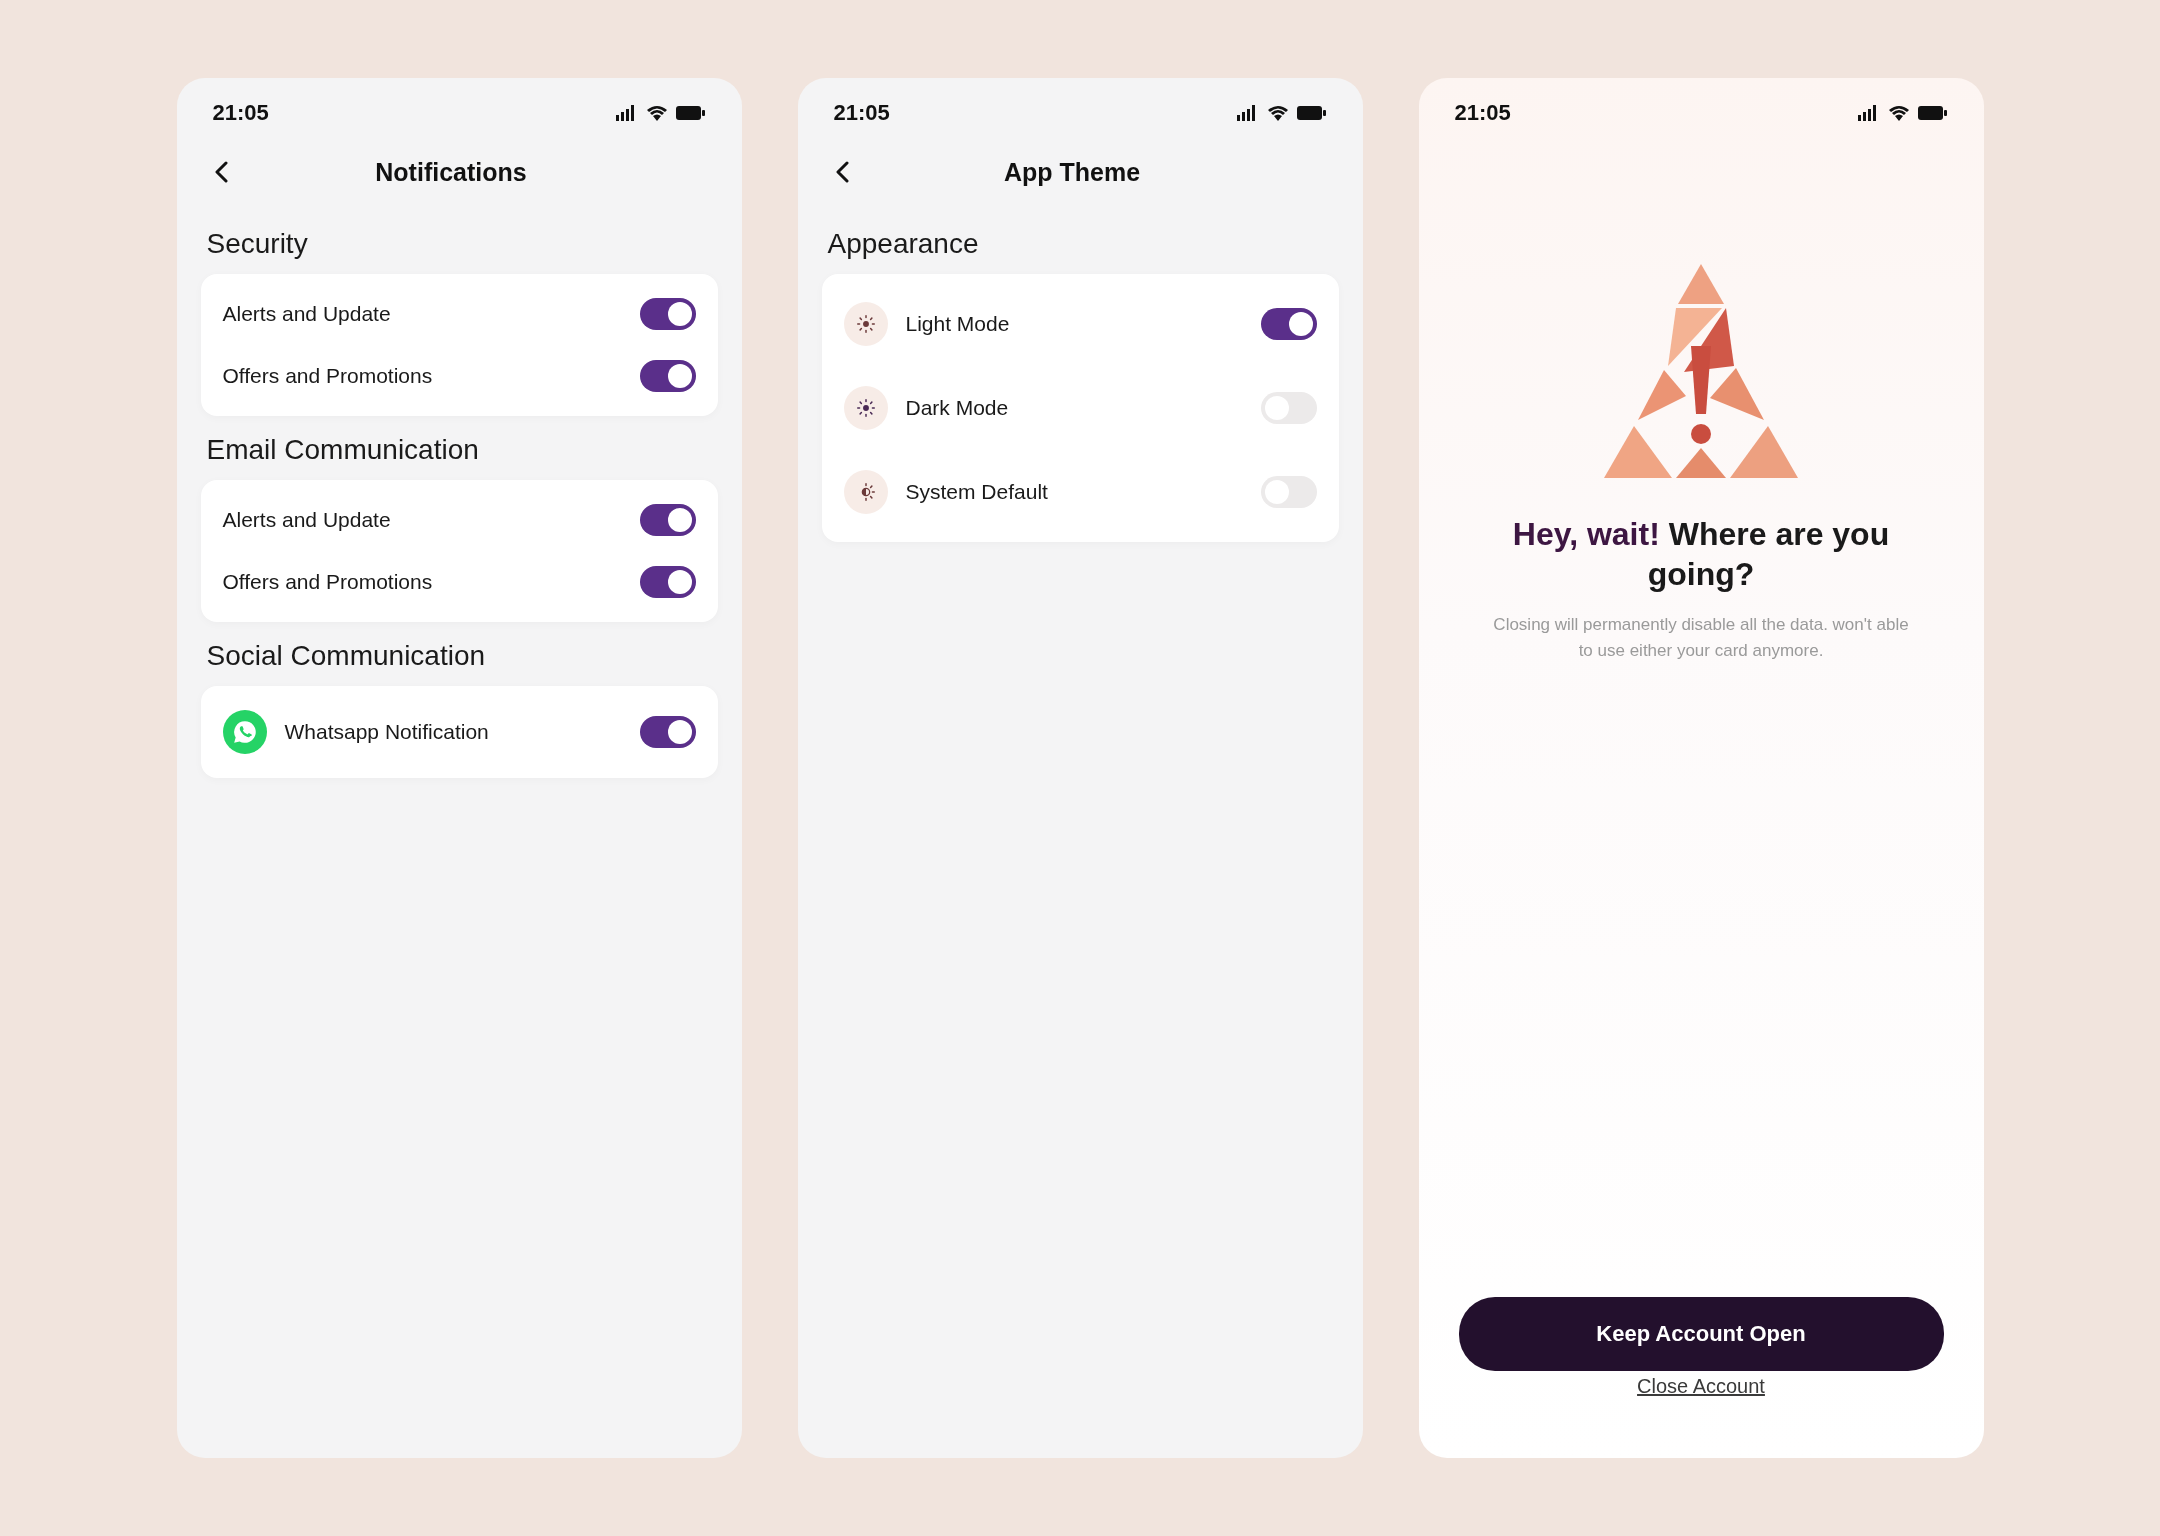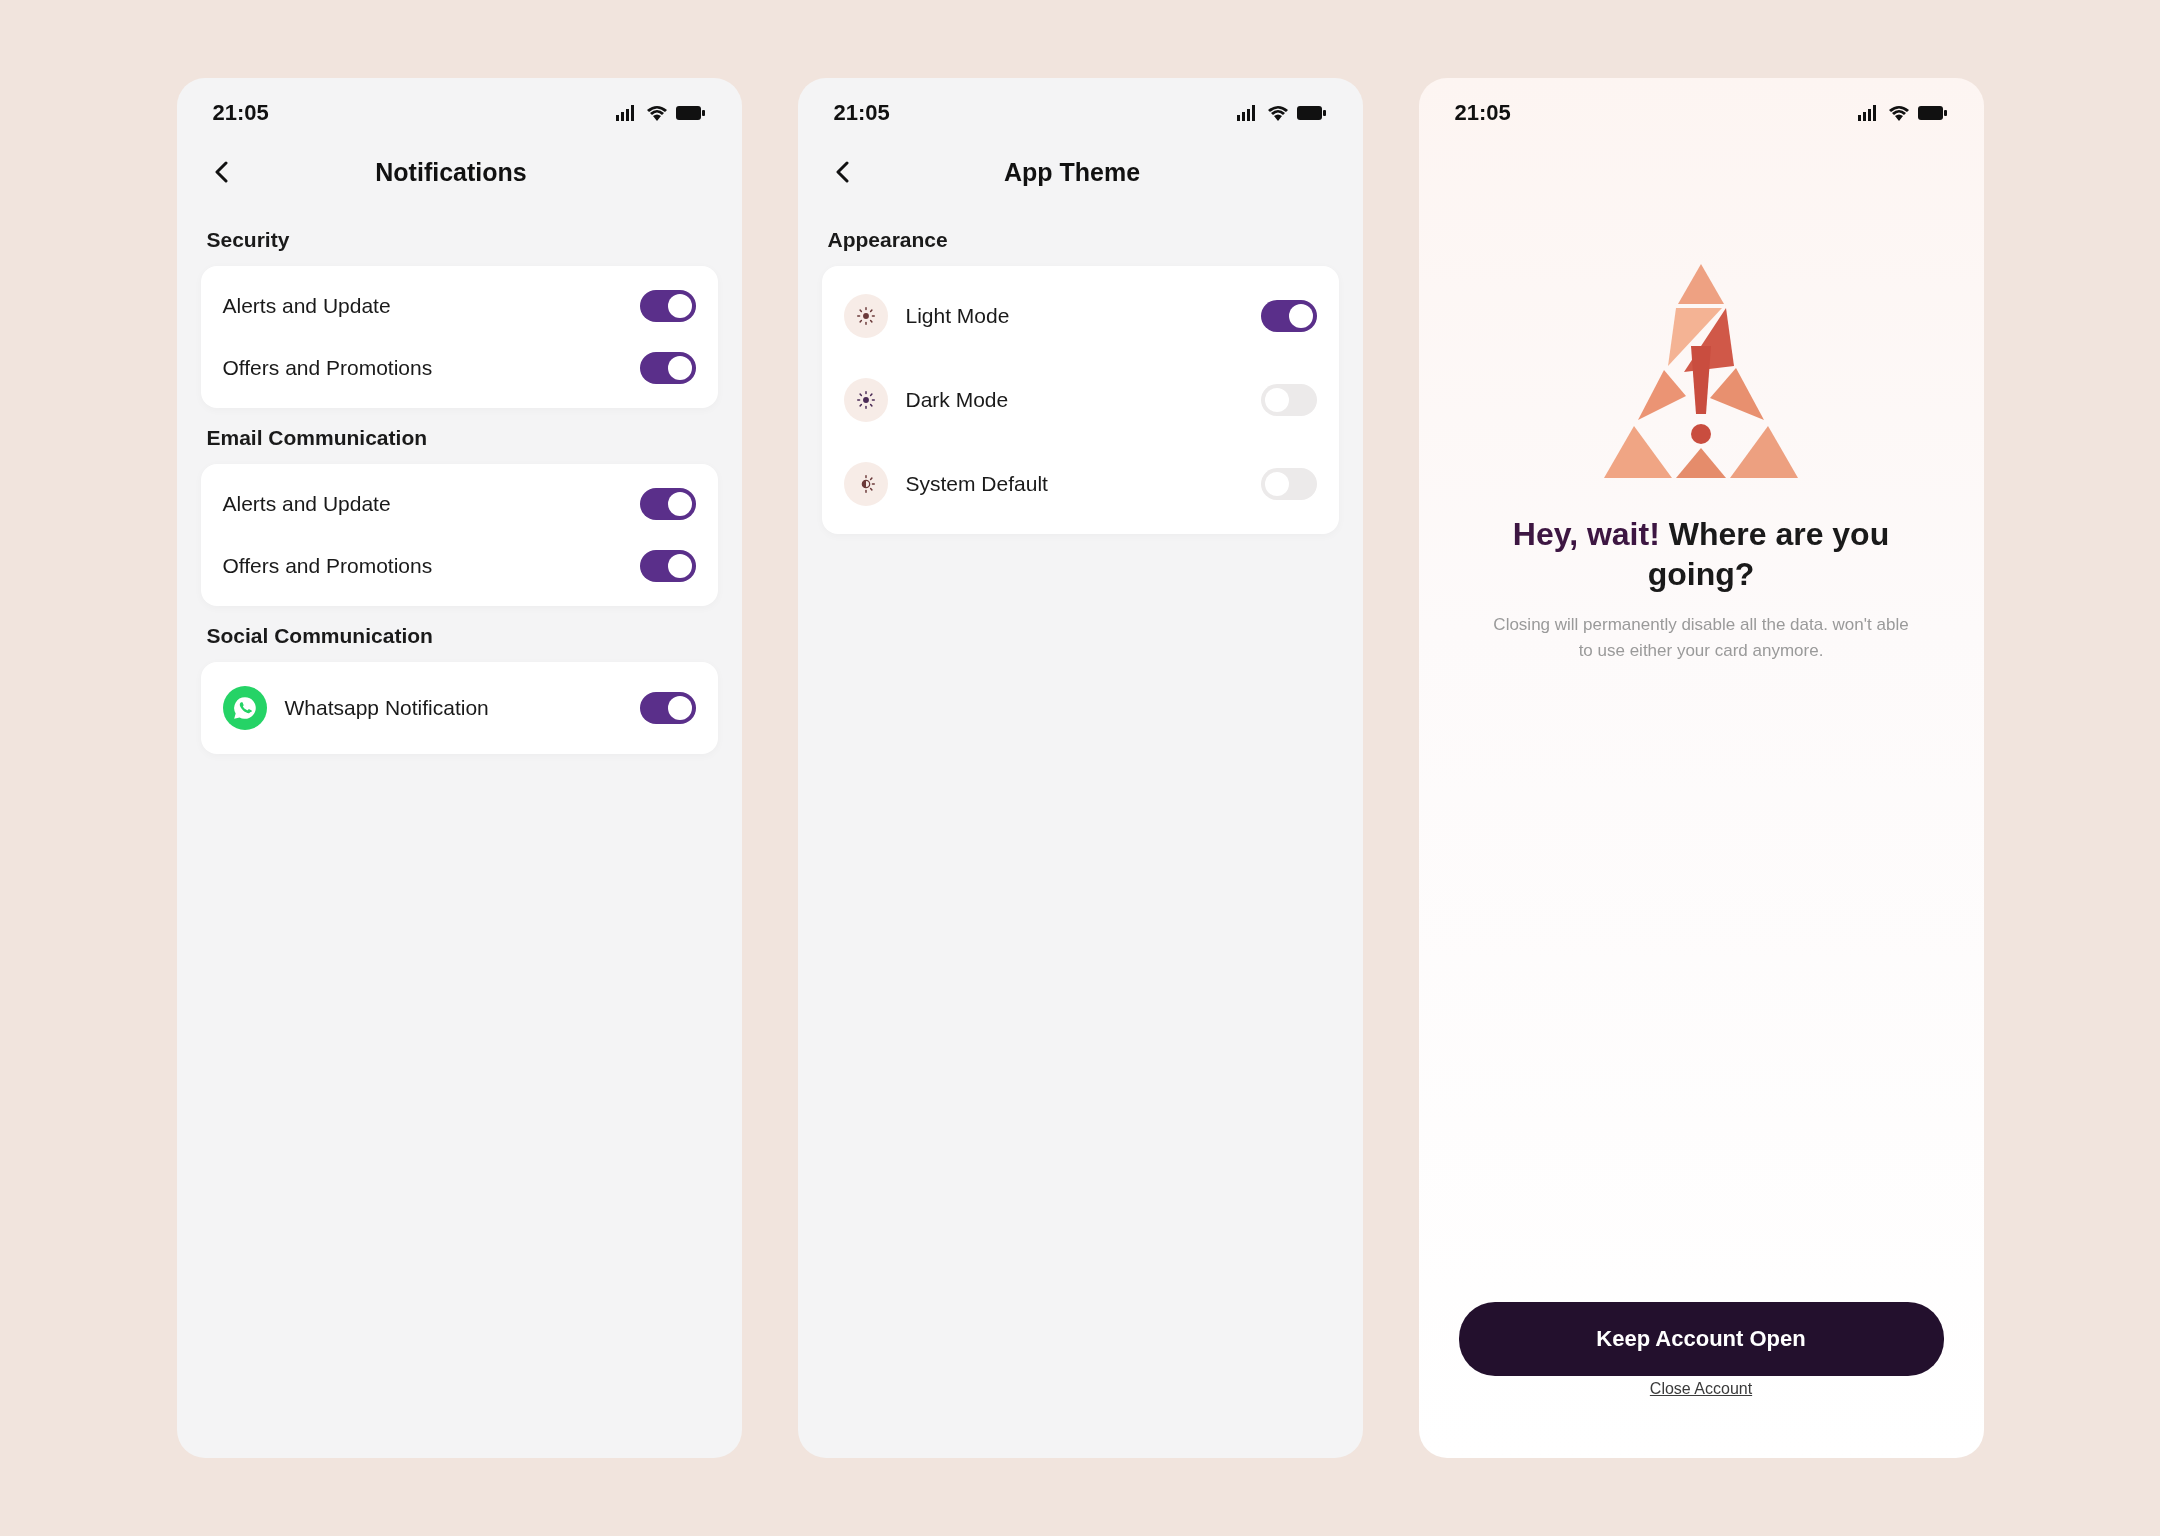--- a/index.html
+++ b/index.html
@@ -51,22 +51,22 @@
     position: absolute;
     left: 0; right: 16px;
     text-align: center;
     font-size: 25px;
     font-weight: 700;
     color: #111;
     pointer-events: none;
   }
   .content { padding: 0 24px; flex: 1; }
   .section-label {
-    font-size: 21px;
-    font-weight: 700;
+    font-size: 28px;
+    font-weight: 400;
     color: #1a1a1a;
     margin: 18px 6px 14px;
   }
   .card {
     background: #fff;
     border-radius: 16px;
     box-shadow: 0 2px 8px rgba(0,0,0,0.03);
     overflow: hidden;
   }
   .row {
@@ -144,21 +144,21 @@
     border: none;
     border-radius: 36px;
     padding: 24px 0;
     font-size: 22px;
     font-weight: 600;
     cursor: pointer;
   }
   .link-btn {
     background: none; border: none;
     color: #3a3a3a;
-    font-size: 16px;
+    font-size: 20px;
     text-decoration: underline;
     cursor: pointer;
   }
 </style>
 </head>
 <body>
 
 <div class="phone">
   <div class="status-bar">
     <span>21:05</span>

